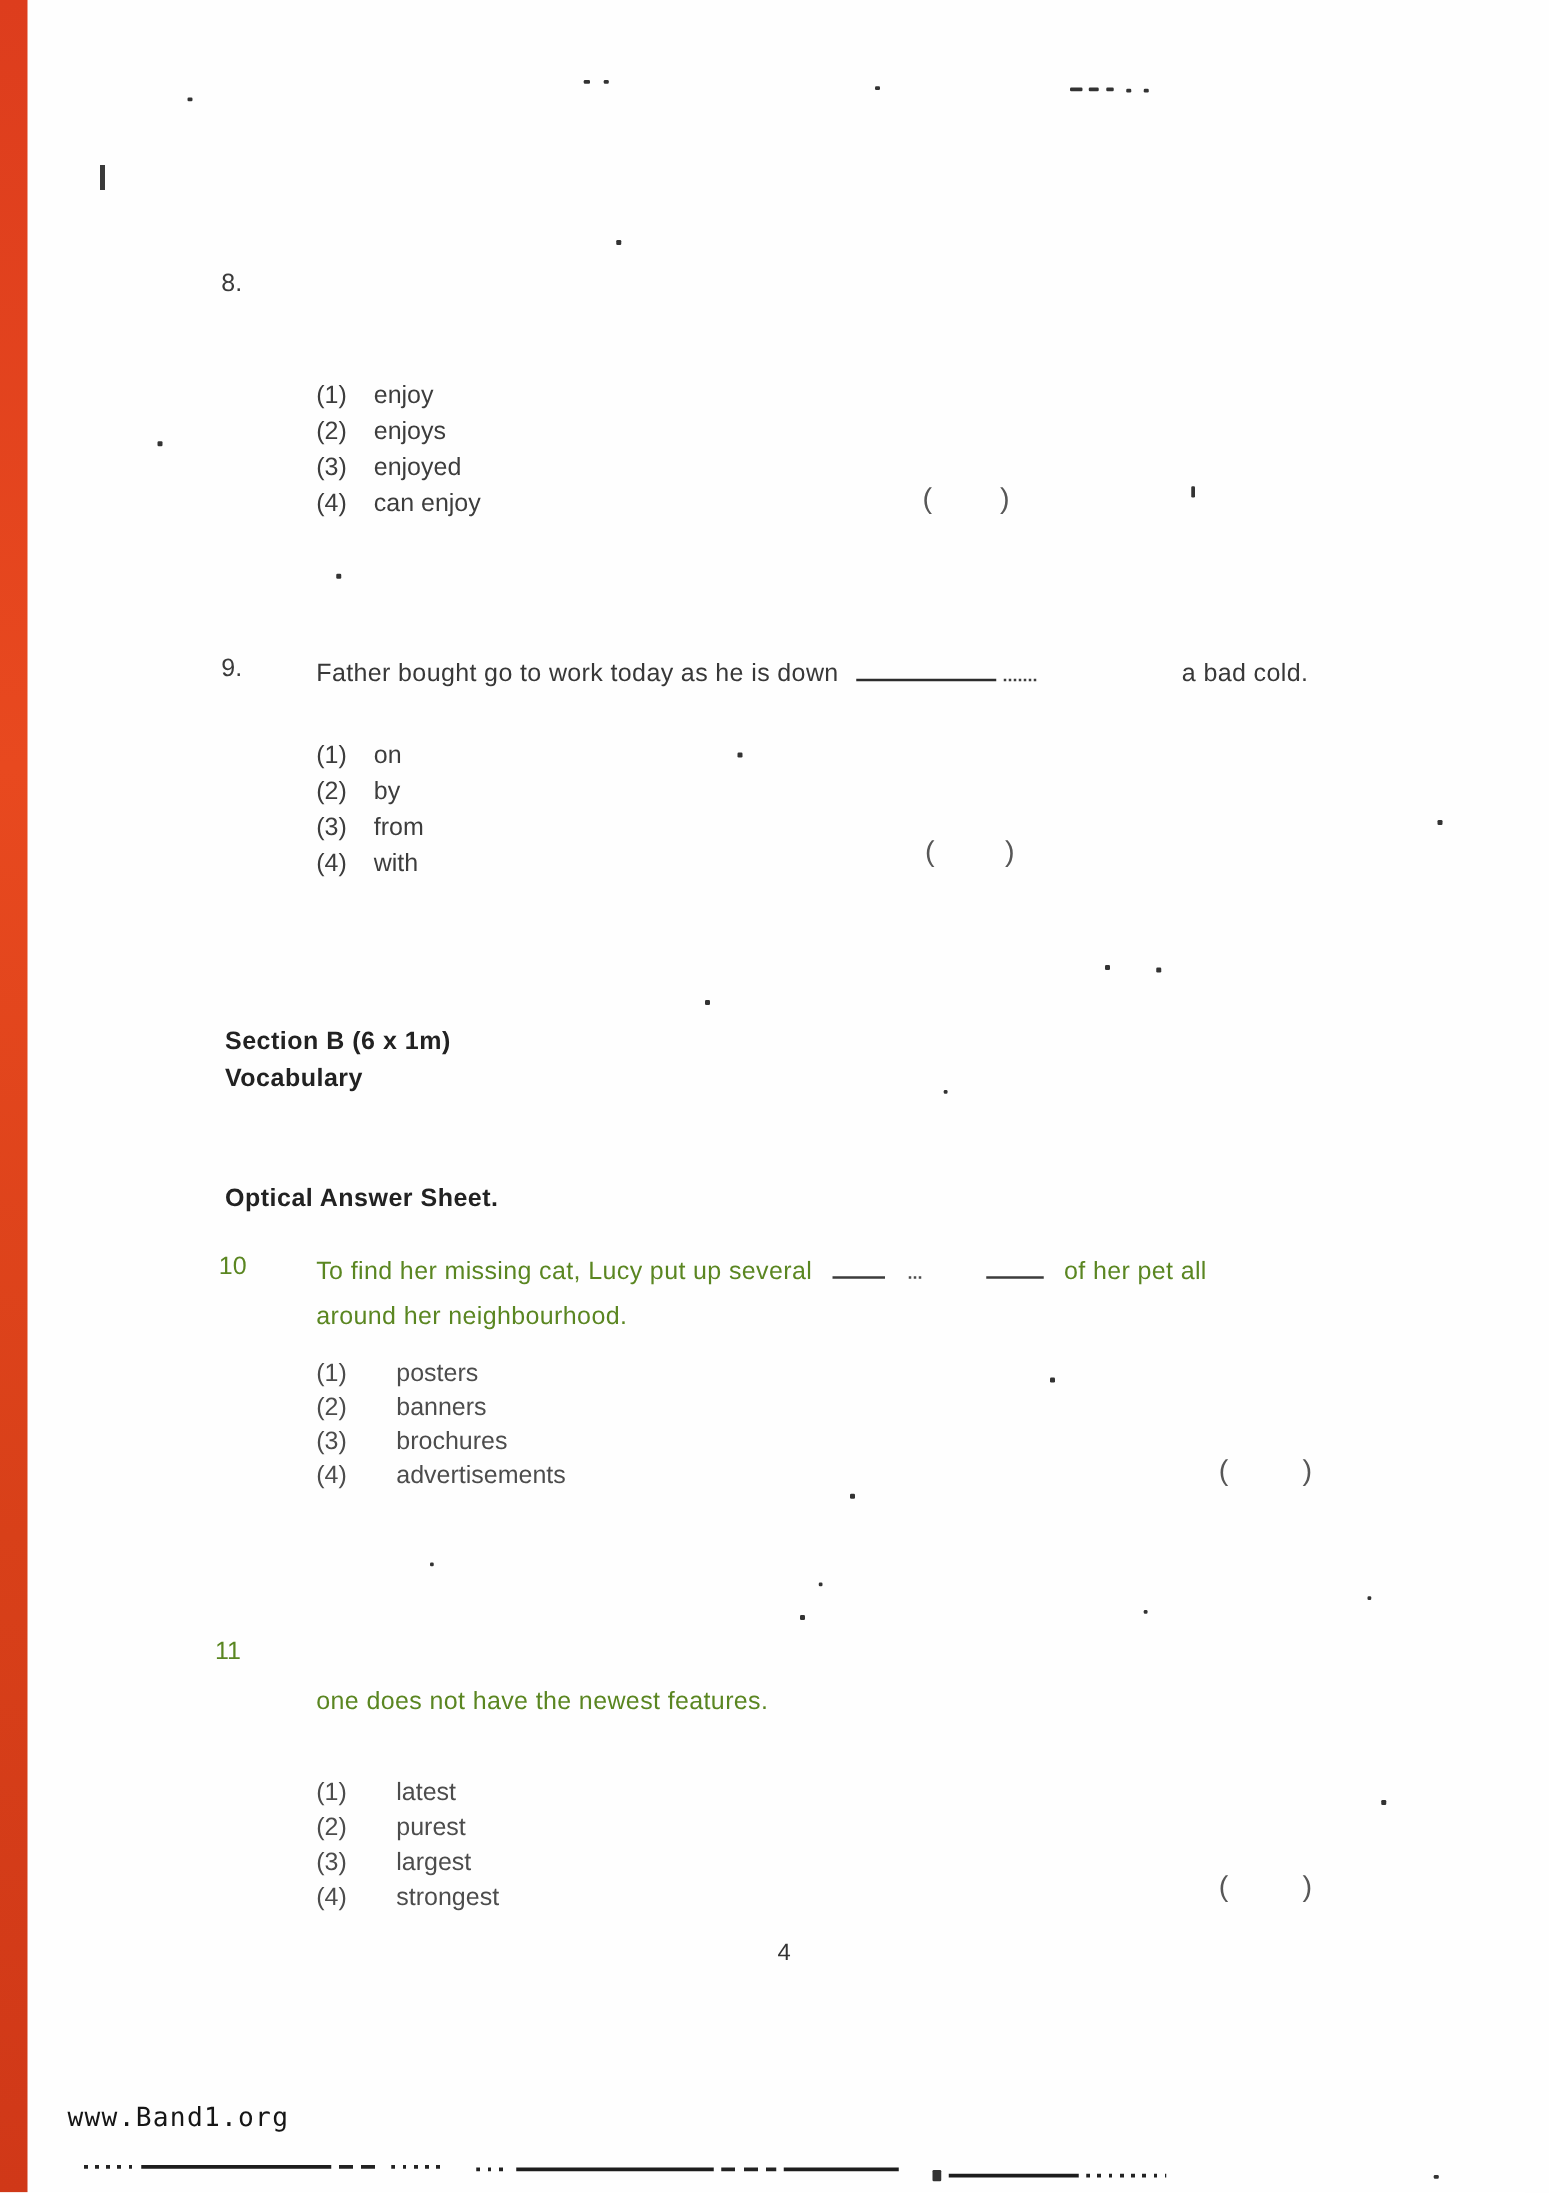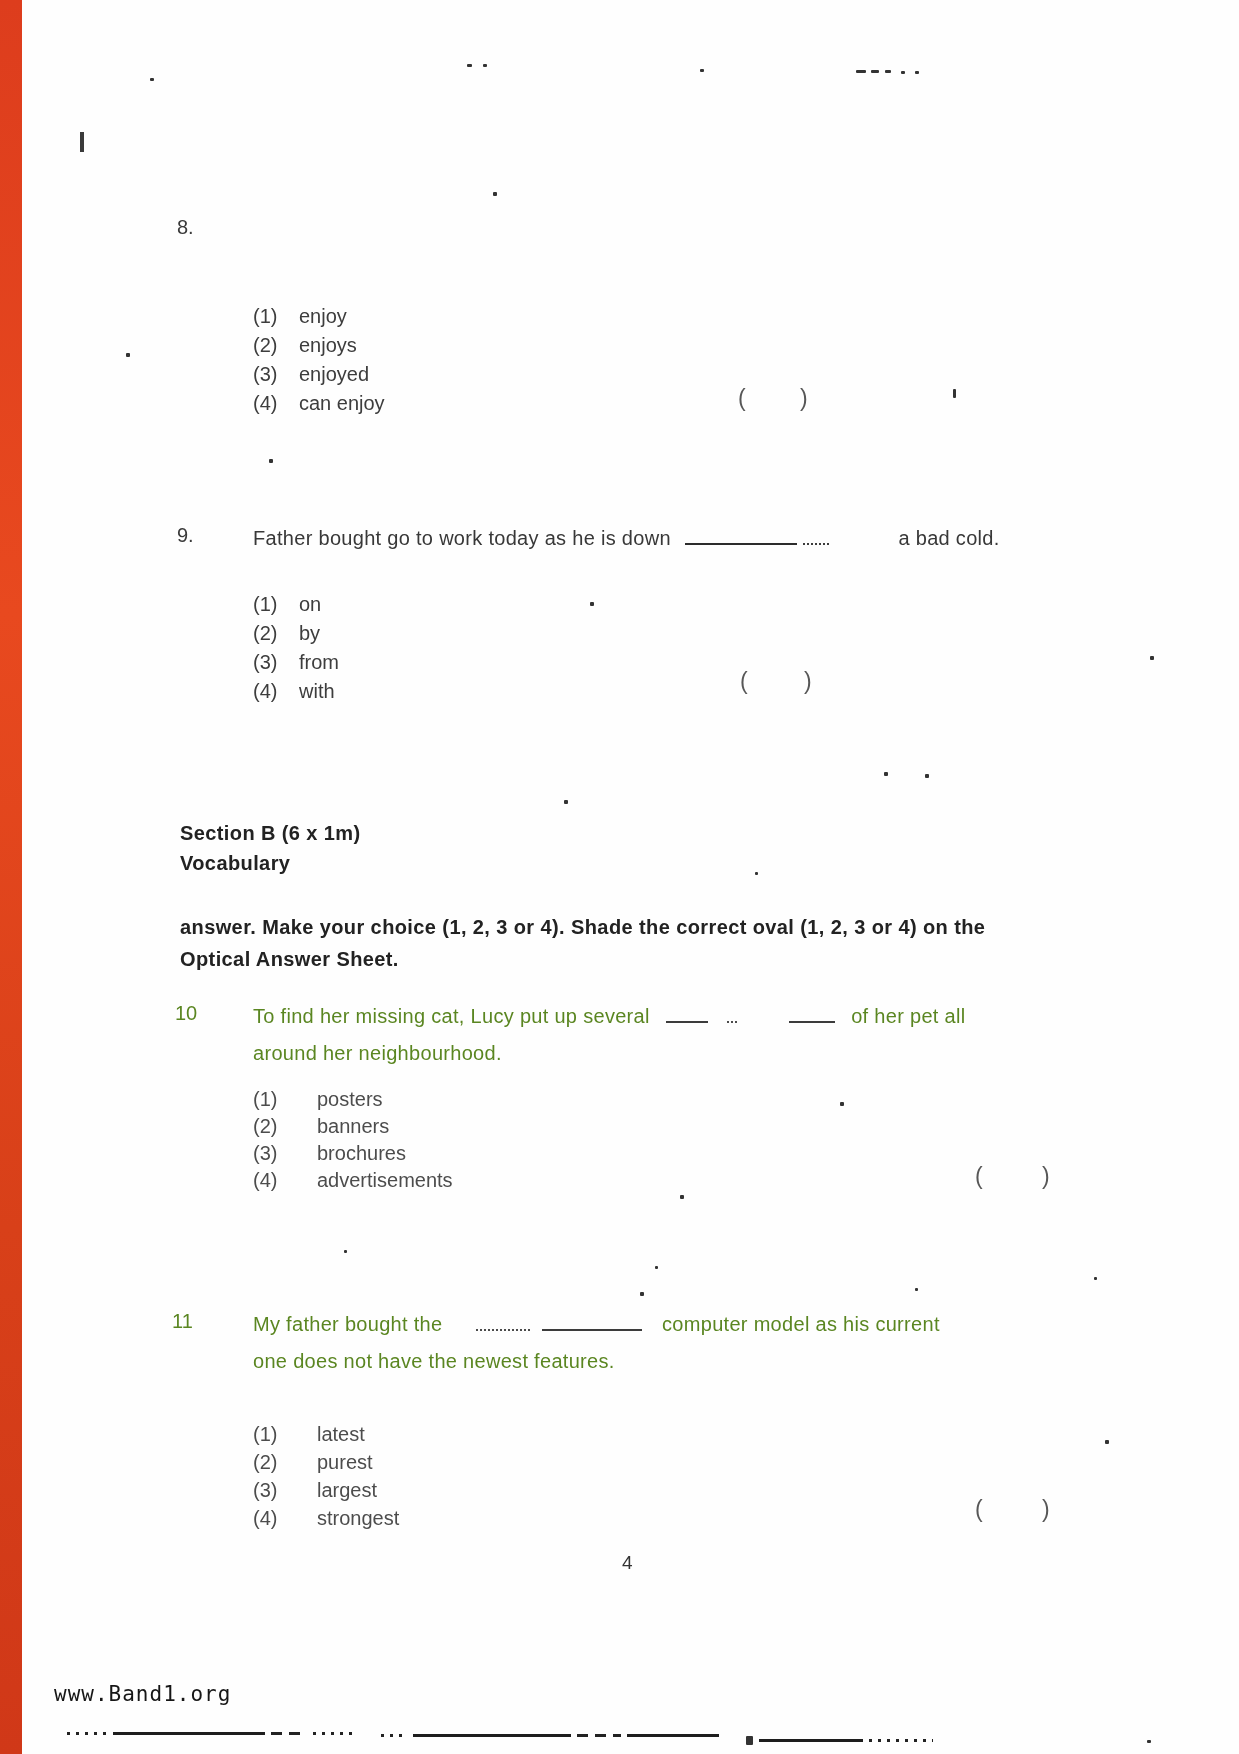--- a/index.html
+++ b/index.html
@@ -80,21 +80,21 @@
   <span class="bracket" style="left:800px;top:385px;">)</span>
   <div class="speck" style="left:953px;top:389px;width:3px;height:9px;"></div>
   <div class="speck" style="left:126px;top:353px;width:4px;height:4px;"></div>
   <div class="speck" style="left:269px;top:459px;width:4px;height:4px;"></div>
 
   <span class="abs qnum" style="left:177px;top:524px;">9.</span>
   <div class="abs qline" style="left:253px;top:524px;">
     <span>Father bought go to work today as he is down</span>
     <span class="bl bl-sol" style="width:112px;margin-left:8px;"></span>
     <span class="bl bl-dot" style="width:26px;"></span>
-    <span style="margin-left:64px;">a bad cold.</span>
+    <span style="margin-left:111px;">a bad cold.</span>
   </div>
   <div class="speck" style="left:590px;top:602px;width:4px;height:4px;"></div>
   <div class="opts o9" style="left:253px;top:590px;">
     <div class="opt-row">
         <span class="opt-label">(1)</span>
         <span>on</span>
       </div>
     <div class="opt-row">
         <span class="opt-label">(2)</span>
         <span>by</span>
@@ -110,21 +110,20 @@
   </div>
   <span class="bracket" style="left:740px;top:668px;">(</span>
   <span class="bracket" style="left:804px;top:668px;">)</span>
   <div class="speck" style="left:1150px;top:656px;width:4px;height:4px;"></div>
   <div class="speck" style="left:884px;top:772px;width:4px;height:4px;"></div>
   <div class="speck" style="left:925px;top:774px;width:4px;height:4px;"></div>
   <div class="speck" style="left:564px;top:800px;width:4px;height:4px;"></div>
 
   <div class="abs section" style="left:180px;top:822px;">Section B (6 x 1m)</div>
   <div class="abs section" style="left:180px;top:852px;">Vocabulary</div>
-  <div class="abs section" style="left:180px;top:916px;">answer.  Make your choice (1, 2, 3 or 4). Shade the correct oval (1, 2, 3 or 4) on the</div>
   <div class="abs section" style="left:180px;top:948px;">Optical Answer Sheet.</div>
   <div class="speck" style="left:755px;top:872px;width:3px;height:3px;"></div>
 
   <span class="abs qnum faded" style="left:175px;top:1002px;">10</span>
   <div class="abs qline faded" style="left:253px;top:1002px;">
     <span>To find her missing cat, Lucy put up several</span>
     <span class="bl bl-sol" style="width:42px;margin-left:10px;"></span>
     <span class="bl bl-dot" style="width:10px;margin-left:14px;"></span>
     <span class="bl bl-sol" style="width:46px;margin-left:46px;"></span>
     <span style="margin-left:10px;">of her pet all</span>
@@ -150,26 +149,20 @@
   </div>
   <span class="bracket" style="left:975px;top:1163px;">(</span>
   <span class="bracket" style="left:1042px;top:1163px;">)</span>
   <div class="speck" style="left:840px;top:1102px;width:4px;height:4px;"></div>
   <div class="speck" style="left:680px;top:1195px;width:4px;height:4px;"></div>
   <div class="speck" style="left:344px;top:1250px;width:3px;height:3px;"></div>
   <div class="speck" style="left:655px;top:1266px;width:3px;height:3px;"></div>
   <div class="speck" style="left:1094px;top:1277px;width:3px;height:3px;"></div>
 
   <span class="abs qnum faded" style="left:172px;top:1310px;">11</span>
-  <div class="abs qline faded" style="left:253px;top:1310px;">
-    <span>My father bought the</span>
-    <span class="bl bl-dot" style="width:54px;margin-left:28px;"></span>
-    <span class="bl bl-sol" style="width:100px;margin-left:6px;"></span>
-    <span style="margin-left:14px;">computer model as his current</span>
-  </div>
   <div class="abs qline faded" style="left:253px;top:1350px;">one does not have the newest features.</div>
   <div class="speck" style="left:640px;top:1292px;width:4px;height:4px;"></div>
   <div class="speck" style="left:915px;top:1288px;width:3px;height:3px;"></div>
   <div class="opts o11 faded" style="left:253px;top:1420px;">
     <div class="opt-row">
         <span class="opt-label">(1)</span>
         <span>latest</span>
       </div>
     <div class="opt-row">
         <span class="opt-label">(2)</span>

